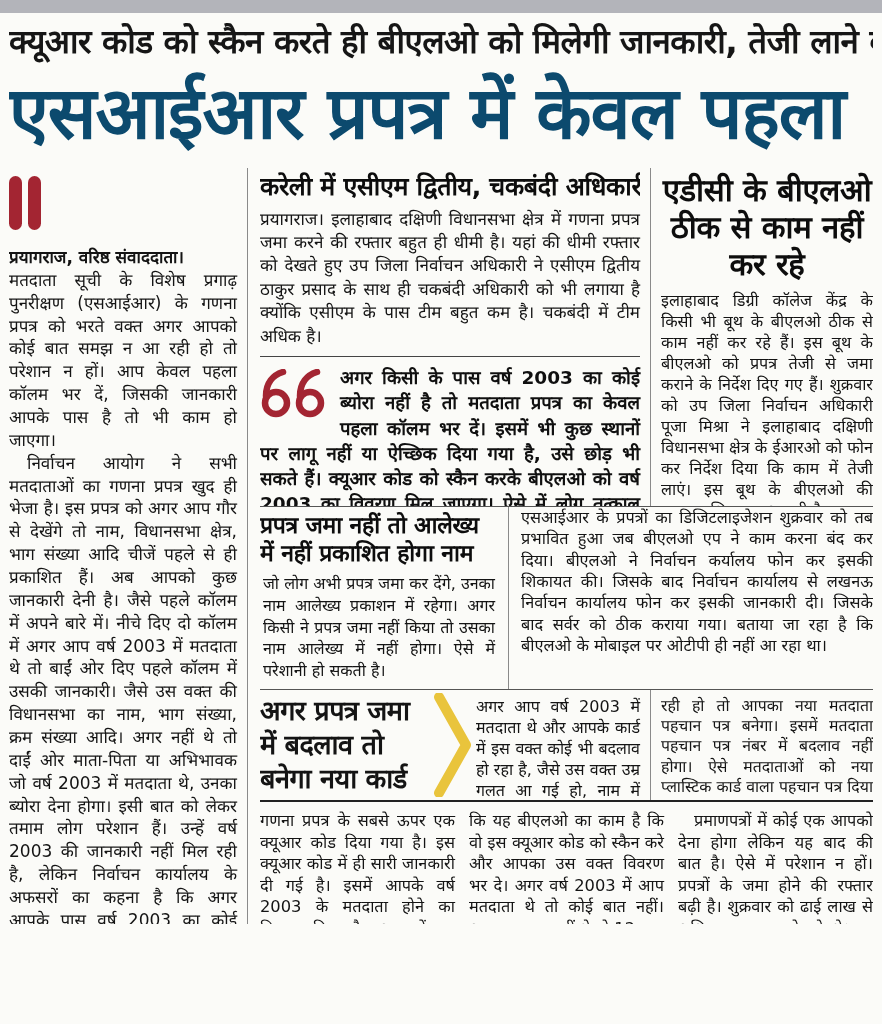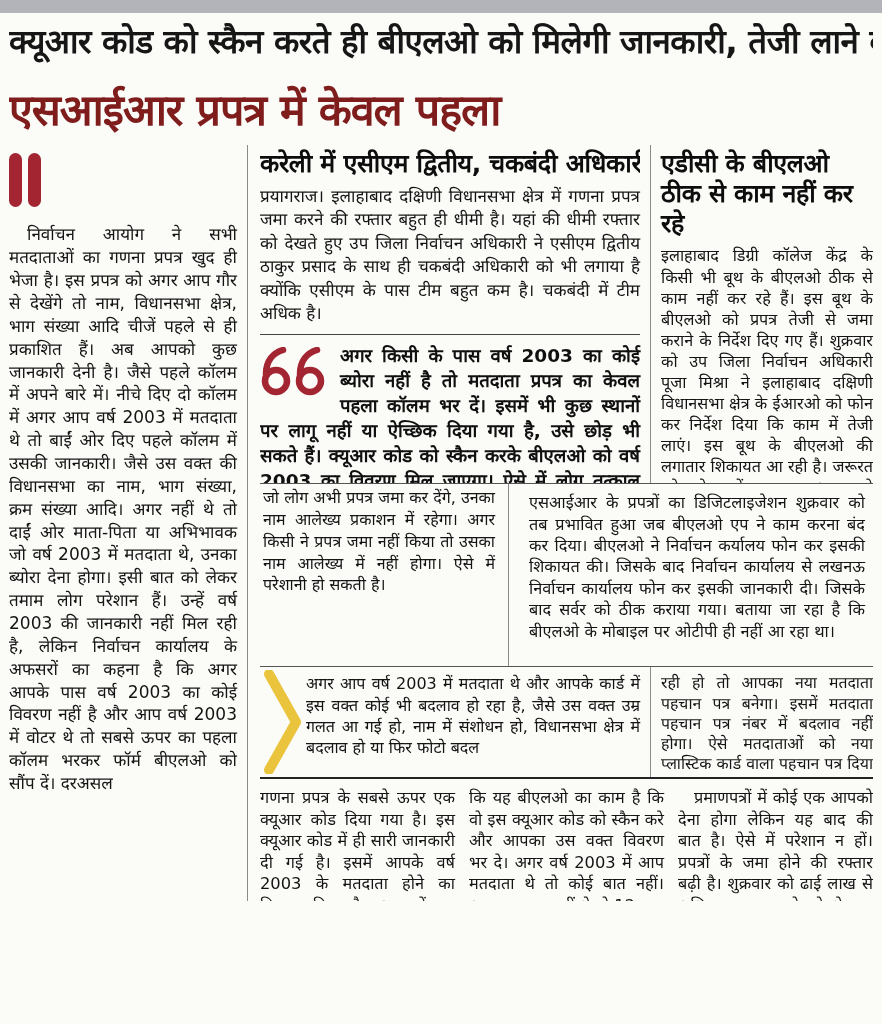--- a/index.html
+++ b/index.html
@@ -9,22 +9,22 @@
     font-family:"DejaVu Sans", sans-serif;
   }
   .topbar{height:13px;background:#b3b4ba;}
   .page-inner{padding:0 9px;}
   .kicker{
     font-size:33px;font-weight:700;line-height:1.25;
     letter-spacing:-0.5px;white-space:nowrap;overflow:hidden;
     padding:8px 0 2px 0;color:#161616;
   }
   .headline{
-    font-weight:800;color:#7f1d1d;margin:18px 0 6px 0;
-    font-size:43px;line-height:1.33;letter-spacing:-1px;
+    font-weight:800;color:#0c4a6e;margin:2px 0 6px 0;
+    font-size:72px;line-height:1.33;letter-spacing:-1px;
   }
   .headline .hl-line{display:block;white-space:nowrap;overflow:hidden;}
   .content{display:flex;height:756px;}
   
   .col-left{
     width:228px;flex:0 0 228px;border-right:1px solid #8a8a8a;
     padding-right:10px;overflow:hidden;
   }
   .badge-row{display:flex;align-items:center;gap:6px;margin:8px 0 16px 0;}
   .badge-bracket{width:13px;height:54px;border-radius:7px;background:#a32532;flex:0 0 13px;}
@@ -42,29 +42,29 @@
   .row-a{display:flex;height:338px;border-bottom:1px solid #555;}
   .row-a .mid{flex:1;padding-right:10px;border-right:1px solid #8a8a8a;overflow:hidden;}
   .row-a .right{width:212px;flex:0 0 212px;padding-left:10px;overflow:hidden;}
   .sec-head{font-weight:800;color:#0d0d0d;margin:4px 0 6px 0;line-height:1.18;letter-spacing:-0.3px;}
   .kareli-head{font-size:25px;white-space:nowrap;overflow:hidden;}
   .kareli-body{font-size:17px;line-height:1.38;text-align:justify;margin:0;}
   .rule{border:none;border-top:1px solid #444;margin:8px 0 6px 0;}
   .quote-wrap{position:relative;padding-top:2px;}
   .quote-icon{float:left;margin:4px 8px 0 0;}
   .quote-text{font-size:18.5px;font-weight:600;line-height:1.36;text-align:justify;margin:0;color:#101010;}
-  .adc-head{font-size:25px;line-height:1.2;}
+  .adc-head{font-size:31px;line-height:1.2;text-align:center;}
   .adc-body{font-size:16.2px;line-height:1.3;text-align:justify;margin:0;}
   .row-b{display:flex;height:182px;border-bottom:1px solid #555;}
   .row-b .b-left{width:238px;flex:0 0 238px;padding-right:10px;border-right:1px solid #8a8a8a;overflow:hidden;}
   .row-b .b-right{flex:1;padding-left:12px;overflow:hidden;}
   .alekhya-head{font-size:23px;line-height:1.22;}
   .alekhya-body{font-size:16px;line-height:1.36;text-align:justify;margin:3px;}
   .app-head{font-size:27px;white-space:nowrap;overflow:hidden;}
-  .app-body{font-size:16.3px;line-height:1.31;text-align:justify;margin:8px;}
+  .app-body{font-size:16.3px;line-height:1.31;text-align:justify;margin:0;}
   .row-c{display:flex;height:110px;overflow:hidden;}
   .card-head-wrap{width:170px;flex:0 0 170px;display:flex;align-items:center;}
   .card-head{font-size:27px;line-height:1.25;font-weight:800;margin:0;letter-spacing:-0.5px;}
   .chevron-wrap{width:46px;flex:0 0 46px;display:flex;align-items:center;justify-content:center;}
   .card-mid{flex:1;padding:6px 10px 0 0;border-right:1px solid #8a8a8a;overflow:hidden;}
   .card-mid p{font-size:16px;line-height:1.32;text-align:justify;margin:0;}
   .card-right{width:212px;flex:0 0 212px;padding:6px 0 0 10px;overflow:hidden;}
   .card-right p{font-size:15.8px;line-height:1.28;text-align:justify;margin:0;}
   .row-d{display:flex;border-top:2px solid #222;padding-top:8px;height:116px;overflow:hidden;}
   .row-d .d-col{flex:1;padding-right:14px;}
@@ -86,20 +86,22 @@
       </h1>
 
     <div class="content">
 
       <div class="col-left">
         <div class="badge-row">
           <div class="badge-bracket"></div>
           <div class="badge-bracket"></div>
         </div>
         <div class="body-txt">
+          <p><span class="byline">प्रयागराज, वरिष्ठ संवाददाता।</span></p>
+          <p>मतदाता सूची के विशेष प्रगाढ़ पुनरीक्षण (एसआईआर) के गणना प्रपत्र को भरते वक्त अगर आपको कोई बात समझ न आ रही हो तो परेशान न हों। आप केवल पहला कॉलम भर दें, जिसकी जानकारी आपके पास है तो भी काम हो जाएगा।</p>
           <p class="indent">निर्वाचन आयोग ने सभी मतदाताओं का गणना प्रपत्र खुद ही भेजा है। इस प्रपत्र को अगर आप गौर से देखेंगे तो नाम, विधानसभा क्षेत्र, भाग संख्या आदि चीजें पहले से ही प्रकाशित हैं। अब आपको कुछ जानकारी देनी है। जैसे पहले कॉलम में अपने बारे में। नीचे दिए दो कॉलम में अगर आप वर्ष 2003 में मतदाता थे तो बाईं ओर दिए पहले कॉलम में उसकी जानकारी। जैसे उस वक्त की विधानसभा का नाम, भाग संख्या, क्रम संख्या आदि। अगर नहीं थे तो दाईं ओर माता-पिता या अभिभावक जो वर्ष 2003 में मतदाता थे, उनका ब्योरा देना होगा। इसी बात को लेकर तमाम लोग परेशान हैं। उन्हें वर्ष 2003 की जानकारी नहीं मिल रही है, लेकिन निर्वाचन कार्यालय के अफसरों का कहना है कि अगर आपके पास वर्ष 2003 का कोई विवरण नहीं है और आप वर्ष 2003 में वोटर थे तो सबसे ऊपर का पहला कॉलम भरकर फॉर्म बीएलओ को सौंप दें। दरअसल</p>
         </div>
       </div>
 
       <div class="main-area">
 
         <div class="row-a">
           <div class="mid">
             <div class="sec-head kareli-head">करेली में एसीएम द्वितीय, चकबंदी अधिकारी तैनात</div>
             <p class="kareli-body">प्रयागराज। इलाहाबाद दक्षिणी विधानसभा क्षेत्र में गणना प्रपत्र जमा करने की रफ्तार बहुत ही धीमी है। यहां की धीमी रफ्तार को देखते हुए उप जिला निर्वाचन अधिकारी ने एसीएम द्वितीय ठाकुर प्रसाद के साथ ही चकबंदी अधिकारी को भी लगाया है क्योंकि एसीएम के पास टीम बहुत कम है। चकबंदी में टीम अधिक है।</p>
@@ -118,28 +120,32 @@
             </div>
           </div>
           <div class="right">
             <div class="sec-head adc-head">एडीसी के बीएलओ ठीक से काम नहीं कर रहे</div>
             <p class="adc-body">इलाहाबाद डिग्री कॉलेज केंद्र के किसी भी बूथ के बीएलओ ठीक से काम नहीं कर रहे हैं। इस बूथ के बीएलओ को प्रपत्र तेजी से जमा कराने के निर्देश दिए गए हैं। शुक्रवार को उप जिला निर्वाचन अधिकारी पूजा मिश्रा ने इलाहाबाद दक्षिणी विधानसभा क्षेत्र के ईआरओ को फोन कर निर्देश दिया कि काम में तेजी लाएं। इस बूथ के बीएलओ की लगातार शिकायत आ रही है। जरूरत पड़े तो उन्हें बुलाकर अलग से काउंसिलिंग की जाए।</p>
           </div>
         </div>
 
         <div class="row-b">
           <div class="b-left">
+            <div class="sec-head alekhya-head">प्रपत्र जमा नहीं तो आलेख्य में नहीं प्रकाशित होगा नाम</div>
             <p class="alekhya-body">जो लोग अभी प्रपत्र जमा कर देंगे, उनका नाम आलेख्य प्रकाशन में रहेगा। अगर किसी ने प्रपत्र जमा नहीं किया तो उसका नाम आलेख्य में नहीं होगा। ऐसे में परेशानी हो सकती है।</p>
           </div>
           <div class="b-right">
             <p class="app-body">एसआईआर के प्रपत्रों का डिजिटलाइजेशन शुक्रवार को तब प्रभावित हुआ जब बीएलओ एप ने काम करना बंद कर दिया। बीएलओ ने निर्वाचन कर्यालय फोन कर इसकी शिकायत की। जिसके बाद निर्वाचन कार्यालय से लखनऊ निर्वाचन कार्यालय फोन कर इसकी जानकारी दी। जिसके बाद सर्वर को ठीक कराया गया। बताया जा रहा है कि बीएलओ के मोबाइल पर ओटीपी ही नहीं आ रहा था।</p>
           </div>
         </div>
 
         <div class="row-c">
+          <div class="card-head-wrap">
+            <h2 class="card-head">अगर प्रपत्र जमा में बदलाव तो बनेगा नया कार्ड</h2>
+          </div>
           <div class="chevron-wrap">
             <svg width="40" height="104" viewBox="0 0 40 104">
               <polyline points="6,4 33,52 6,100" fill="none" stroke="#e9c43c" stroke-width="10" stroke-linecap="round" stroke-linejoin="round"></polyline>
             </svg>
           </div>
           <div class="card-mid">
             <p>अगर आप वर्ष 2003 में मतदाता थे और आपके कार्ड में इस वक्त कोई भी बदलाव हो रहा है, जैसे उस वक्त उम्र गलत आ गई हो, नाम में संशोधन हो, विधानसभा क्षेत्र में बदलाव हो या फिर फोटो बदल</p>
           </div>
           <div class="card-right">
             <p>रही हो तो आपका नया मतदाता पहचान पत्र बनेगा। इसमें मतदाता पहचान पत्र नंबर में बदलाव नहीं होगा। ऐसे मतदाताओं को नया प्लास्टिक कार्ड वाला पहचान पत्र दिया जाएगा।</p>

